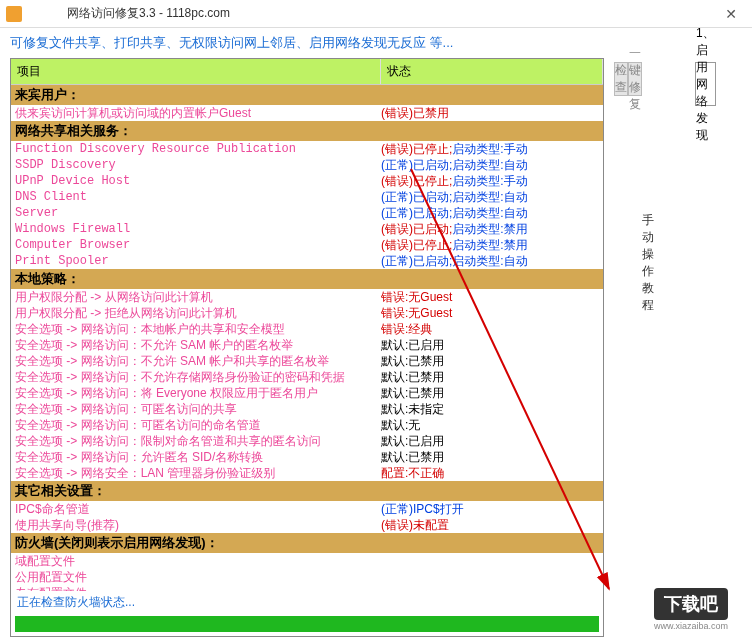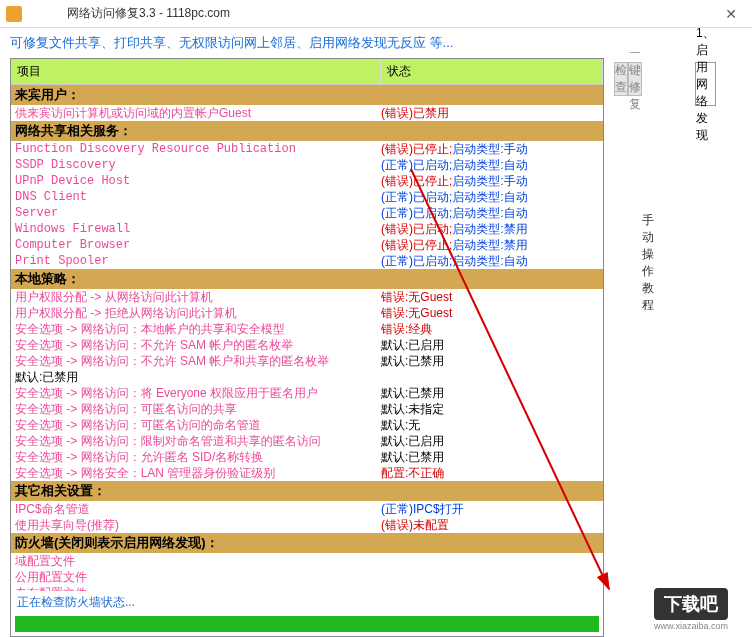--- a/index.html
+++ b/index.html
@@ -107,20 +107,21 @@
         </div>
         <div class="row">
           <div class="row-item">安全选项 -&gt; 网络访问：不允许 SAM 帐户的匿名枚举</div>
           <div class="row-status"><span class="c-black">默认:已启用</span></div>
         </div>
         <div class="row">
           <div class="row-item">安全选项 -&gt; 网络访问：不允许 SAM 帐户和共享的匿名枚举</div>
           <div class="row-status"><span class="c-black">默认:已禁用</span></div>
         </div>
         <div class="row">
+          <div class="row-item">安全选项 -&gt; 网络访问：不允许存储网络身份验证的密码和凭据</div>
           <div class="row-status"><span class="c-black">默认:已禁用</span></div>
         </div>
         <div class="row">
           <div class="row-item">安全选项 -&gt; 网络访问：将 Everyone 权限应用于匿名用户</div>
           <div class="row-status"><span class="c-black">默认:已禁用</span></div>
         </div>
         <div class="row">
           <div class="row-item">安全选项 -&gt; 网络访问：可匿名访问的共享</div>
           <div class="row-status"><span class="c-black">默认:未指定</span></div>
         </div>

